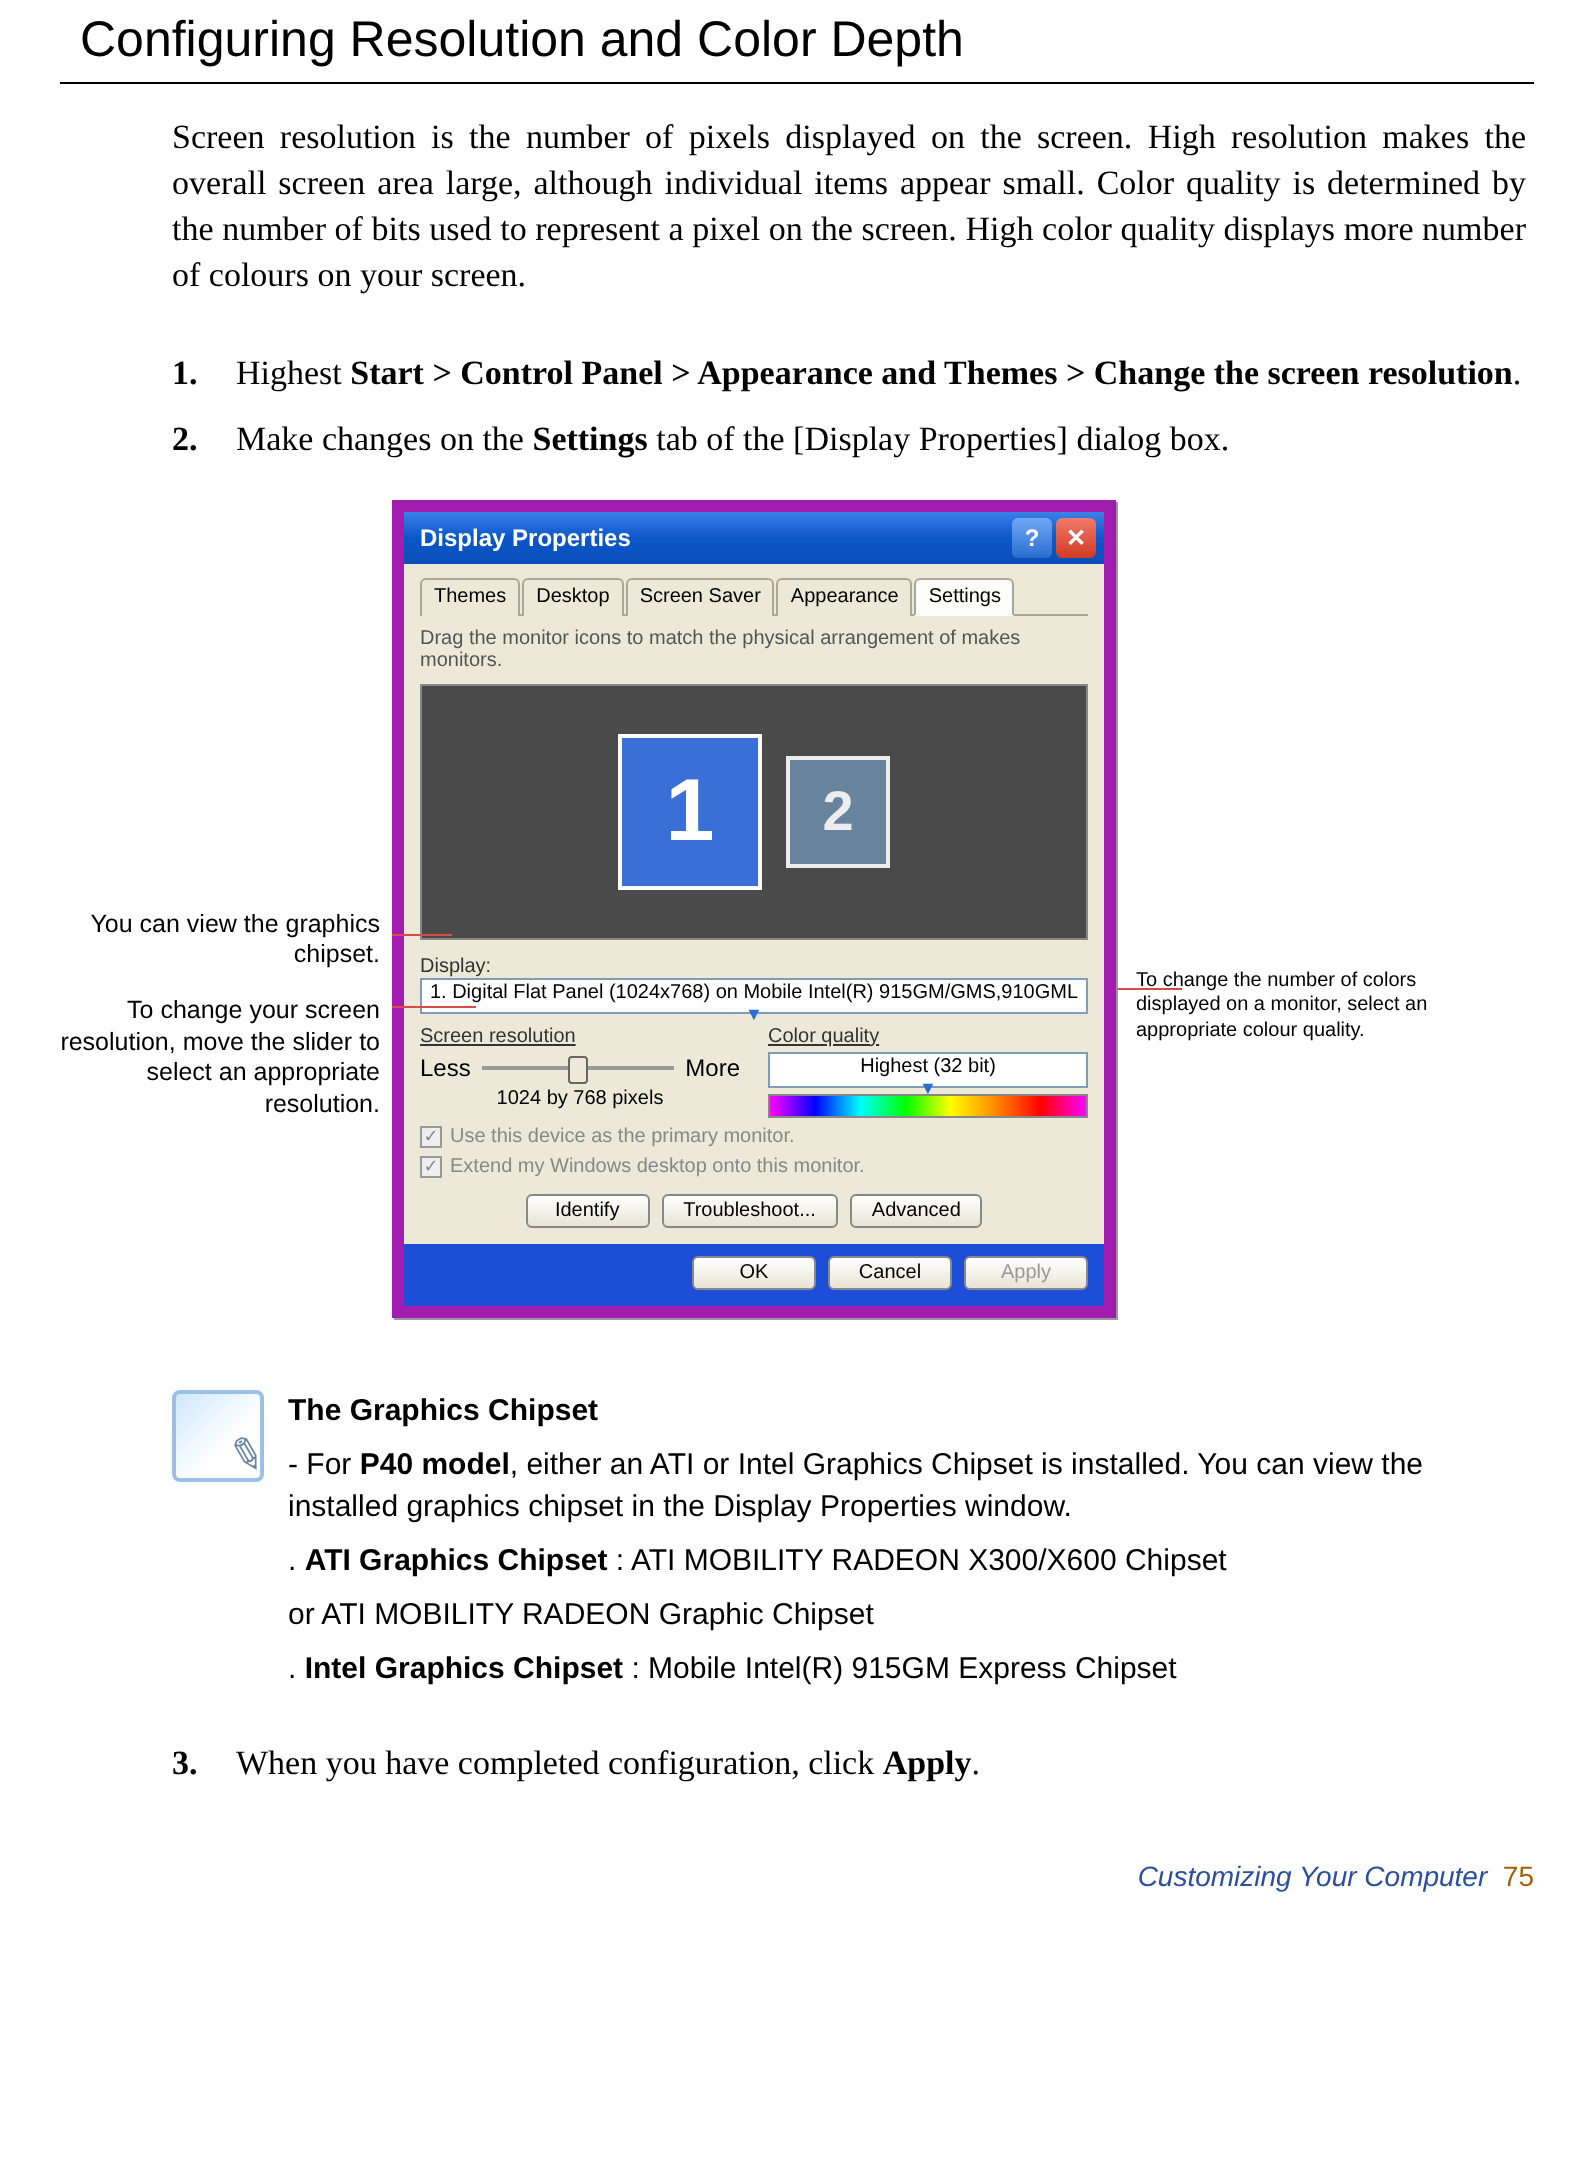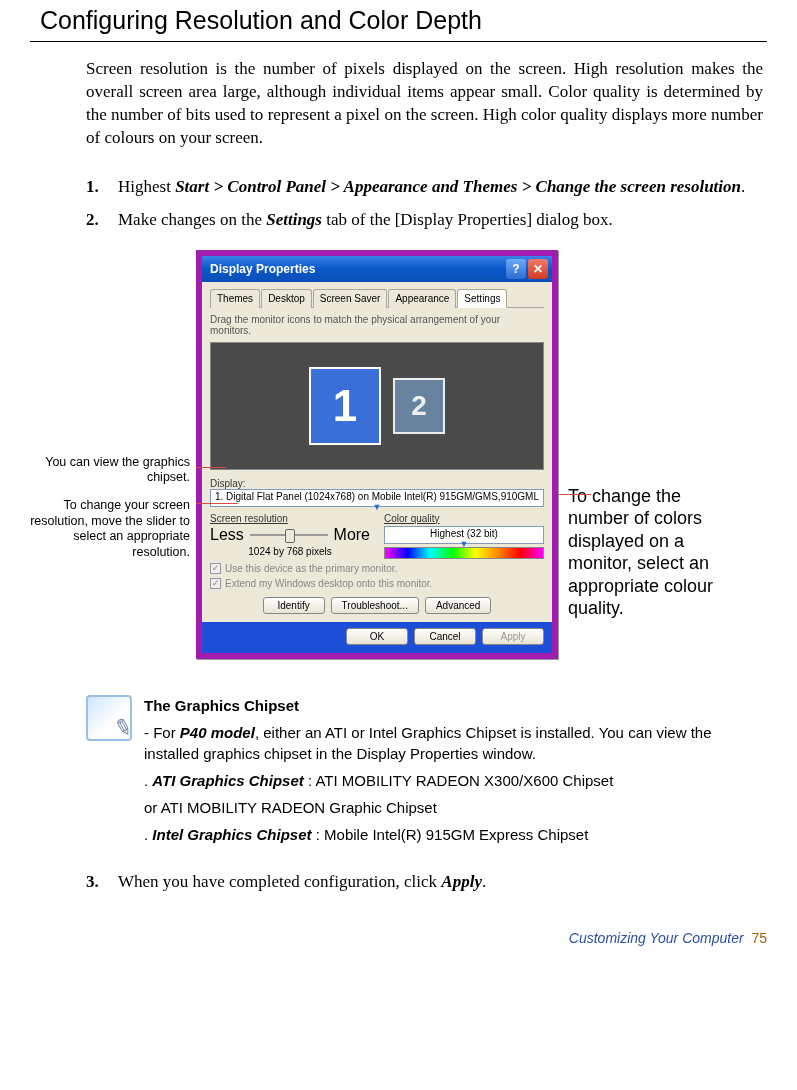--- a/index.html
+++ b/index.html
@@ -48,42 +48,42 @@
     line-height: 1.35;
     padding-left: 32px;
     position: relative;
   }
   ol.steps > li::before {
     content: counter(step) ".";
     position: absolute;
     left: 0;
     font-weight: bold;
   }
-  .bold { font-weight: bold; font-style: italic; }
+  .bold { font-weight: bold; }
 
   
   .figure-row {
     display: flex;
     align-items: flex-start;
     margin: 18px 0 10px -70px;
     position: relative;
   }
   .callout-left {
     width: 180px;
     font-family: Arial, Helvetica, sans-serif;
     font-size: 12.5px;
     text-align: right;
     padding-right: 6px;
     padding-top: 205px;
   }
   .callout-left div { margin-bottom: 12px; line-height: 1.25; }
   .callout-right {
     width: 185px;
     font-family: Arial, Helvetica, sans-serif;
-    font-size: 18px;
+    font-size: 10px;
     padding-left: 10px;
     padding-top: 235px;
     line-height: 1.25;
   }
 
   
   .xp-dialog {
     width: 362px;
     border: 6px solid #a21caf;
     font-family: Tahoma, Arial, sans-serif;
@@ -156,21 +156,21 @@
     display: flex;
     align-items: center;
     justify-content: space-between;
     height: 18px;
     flex-direction: column;
   }
   .xp-select .chev { color: #2a6dd0; font-size: 9px; }
   .xp-row { display: flex; gap: 14px; margin-top: 6px; }
   .xp-col { flex: 1; }
   .xp-col .group-label { font-size: 10px; color: #333; text-decoration: underline; }
-  .slider-row { display: flex; align-items: center; gap: 6px; font-size: 16px; margin-top: 2px; }
+  .slider-row { display: flex; align-items: center; gap: 6px; font-size: 12px; margin-top: 2px; }
   .slider-track { flex: 1; height: 16px; position: relative; }
   .slider-line { position: absolute; left: 0; right: 0; top: 7px; height: 2px; background: #999; }
   .slider-thumb { position: absolute; top: 2px; left: 45%; width: 10px; height: 14px; background: #ece9d8; border: 1px solid #666; border-radius: 2px; }
   .res-text { text-align: center; font-size: 10px; margin-top: 2px; }
   .color-strip { height: 12px; margin-top: 3px; background: linear-gradient(to right, #f0f, #00f, #0ff, #0f0, #ff0, #f80, #f00, #f0f); border: 1px solid #888;}
   .xp-checkbox { font-size: 10px; color: #888; margin-top: 4px; display: flex; align-items: center; gap: 4px; }
   .xp-chk { display:inline-block; width:11px; height:11px; border:1px solid #999; background:#eee; font-size:9px; text-align:center; line-height:9px; color:#888;}
   .xp-button-row { display: flex; justify-content: flex-end; gap: 6px; margin-top: 8px; }
   .xp-button-row.center { justify-content: center; }
   .xp-btn {
@@ -275,21 +275,21 @@
           <span class="xp-title-btn btn-close">✕</span>
         </div>
         <div class="xp-body">
           <div class="xp-tabs">
             <div class="xp-tab">Themes</div>
             <div class="xp-tab">Desktop</div>
             <div class="xp-tab">Screen Saver</div>
             <div class="xp-tab">Appearance</div>
             <div class="xp-tab active">Settings</div>
           </div>
-          <div class="xp-hint">Drag the monitor icons to match the physical arrangement of your monitors.</div>
+          <div class="xp-hint">Drag the monitor icons to match the physical arrangement of makes monitors.</div>
           <div class="monitor-area">
             <div class="mon mon1">1</div>
             <div class="mon mon2">2</div>
           </div>
           <div class="xp-label">Display:</div>
           <div class="xp-select">
             <span>1. Digital Flat Panel (1024x768) on Mobile Intel(R) 915GM/GMS,910GML</span>
             <span class="chev">▼</span>
           </div>
           <div class="xp-row">

